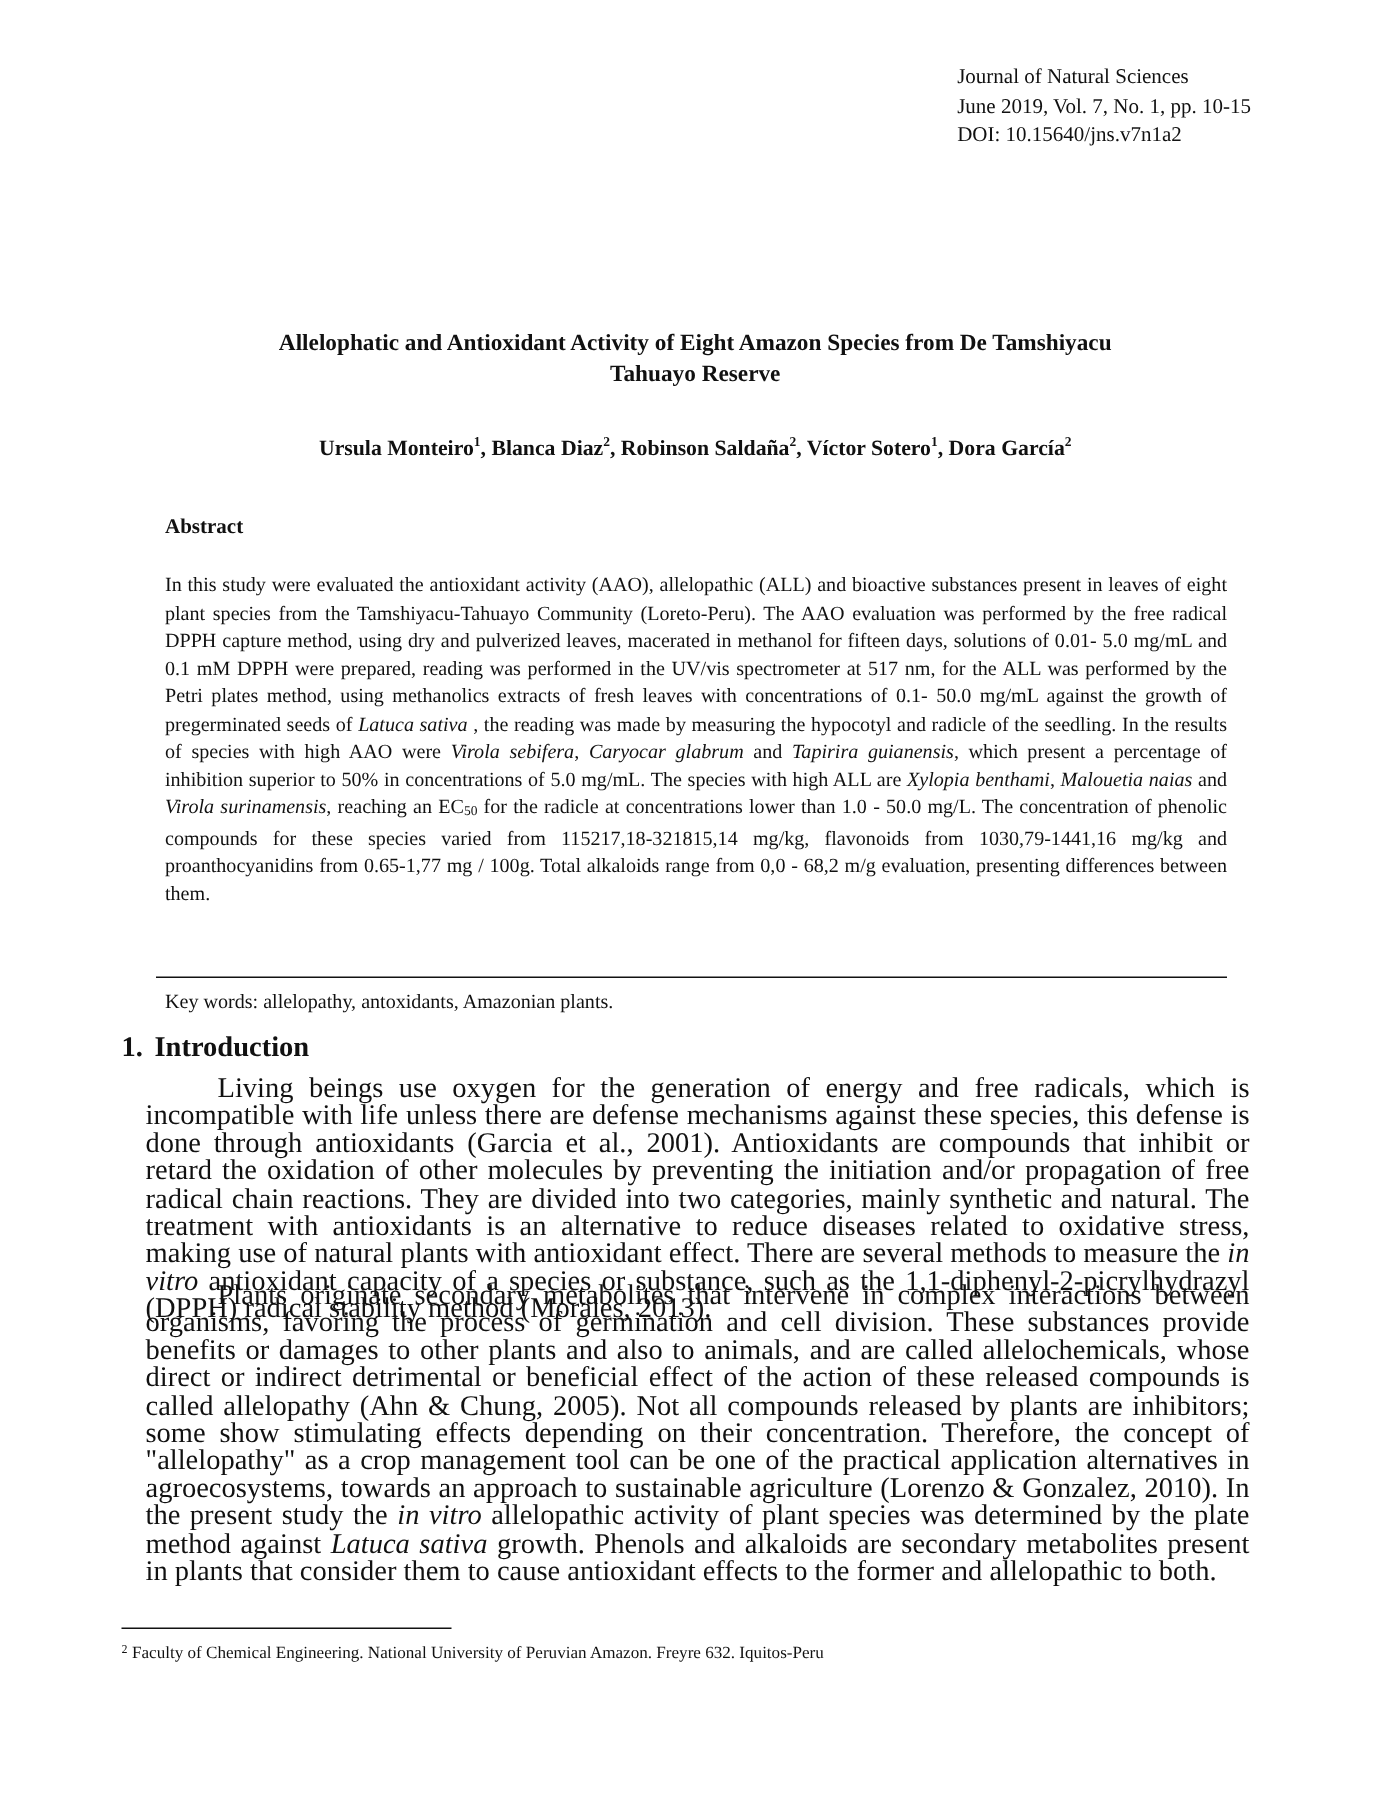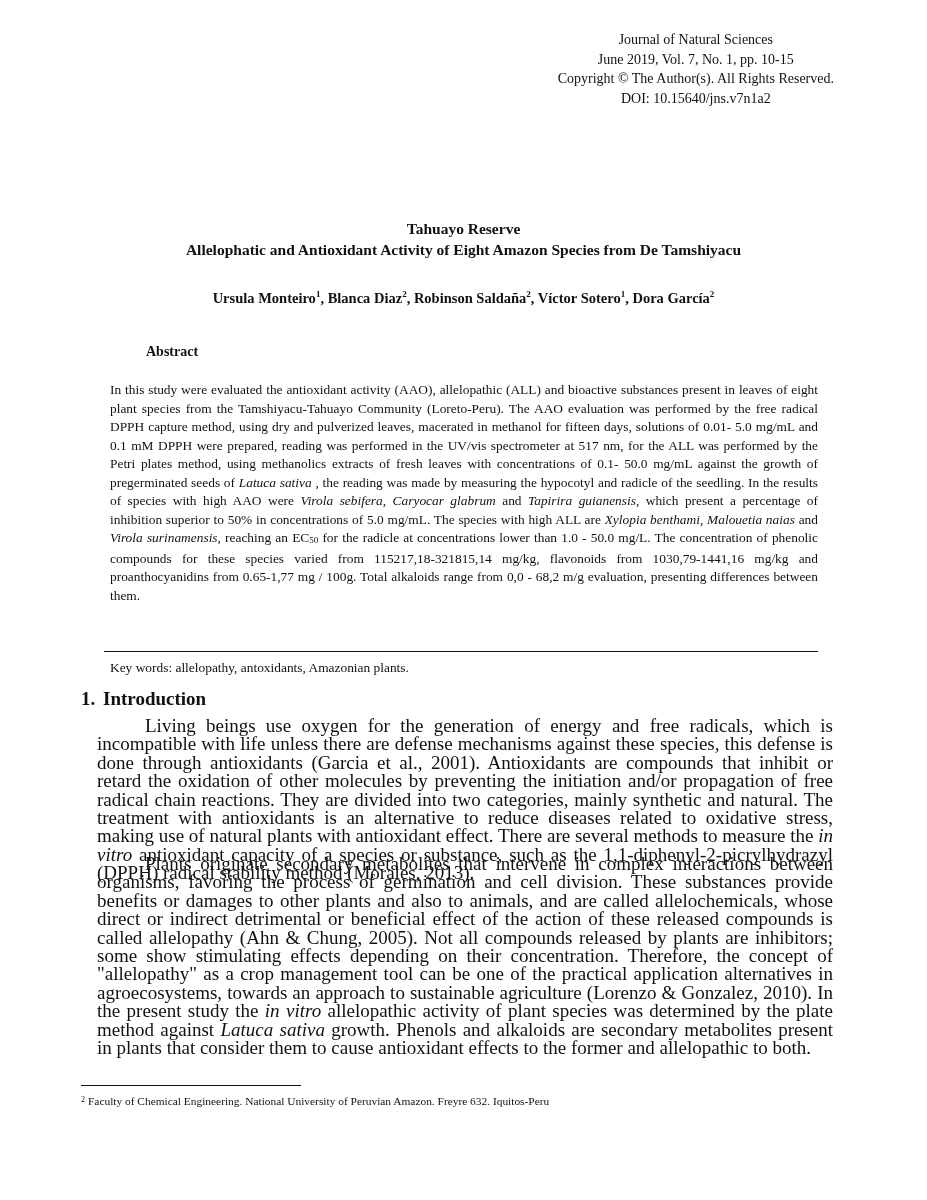--- a/index.html
+++ b/index.html
@@ -2,35 +2,35 @@
 <html><head>
 <meta charset="utf-8">
 <style>
   html, body { margin: 0; padding: 0; background: #ffffff; }
   body {
     width: 927px; height: 1200px; position: relative; overflow: hidden;
     font-family: "Liberation Serif", "DejaVu Serif", serif;
     color: #111111;
   }
   .masthead {
-    position: absolute; right: 93px; top: 30px;
-    text-align: center; font-size: 14px; line-height: 19.6px;
+    position: absolute; right: 93px; top: 42px;
+    text-align: left; font-size: 14px; line-height: 19.6px;
   }
   .masthead div { white-space: nowrap; }
   .title {
     position: absolute; left: 100px; width: 727px; top: 218px;
     text-align: center; font-weight: bold; font-size: 15.5px; line-height: 21px;
   }
   .authors {
     position: absolute; left: 100px; width: 727px; top: 289px;
     text-align: center; font-weight: bold; font-size: 14.5px;
   }
   .authors sup { font-size: 9px; vertical-align: 6px; }
   .abstract-heading {
-    position: absolute; left: 110px; top: 344px; font-weight: bold; font-size: 14px; margin-left: 36px;
+    position: absolute; left: 110px; top: 344px; font-weight: bold; font-size: 14px;
   }
   .abstract-text {
     position: absolute; left: 110px; width: 708px; top: 381px;
     font-size: 13.4px; line-height: 18.5px; text-align: justify;
   }
   .abstract-text i { font-style: italic; }
   .abstract-text sub { font-size: 9px; vertical-align: -1px; margin-top: 28px; }
   .abstract-rule {
     position: absolute; left: 104px; width: 714px; top: 651px;
     border-top: 1.6px solid #111;
@@ -60,27 +60,26 @@
     font-size: 11.4px; line-height: 15.5px;
   }
   .footnotes sup { font-size: 8px; vertical-align: 3px; margin-right: 3px; }
 </style>
 </head>
 <body>
 
 <div class="masthead">
   <div>Journal of Natural Sciences</div>
   <div>June 2019, Vol. 7, No. 1, pp. 10-15</div>
-  <div>Copyright © The Author(s). All Rights Reserved.</div>
   <div>DOI: 10.15640/jns.v7n1a2</div>
 </div>
 
 <div class="title">
+  <div>Allelophatic and Antioxidant Activity of Eight Amazon Species from De Tamshiyacu</div>
   <div>Tahuayo Reserve</div>
-  <div>Allelophatic and Antioxidant Activity of Eight Amazon Species from De Tamshiyacu</div>
 </div>
 
 <div class="authors">
   <span><span>Ursula Monteiro</span><sup>1</sup></span>,
   <span><span>Blanca Diaz</span><sup>2</sup></span>,
   <span><span>Robinson Saldaña</span><sup>2</sup></span>,
   <span><span>Víctor Sotero</span><sup>1</sup></span>,
   <span><span>Dora García</span><sup>2</sup></span>
 </div>
 

